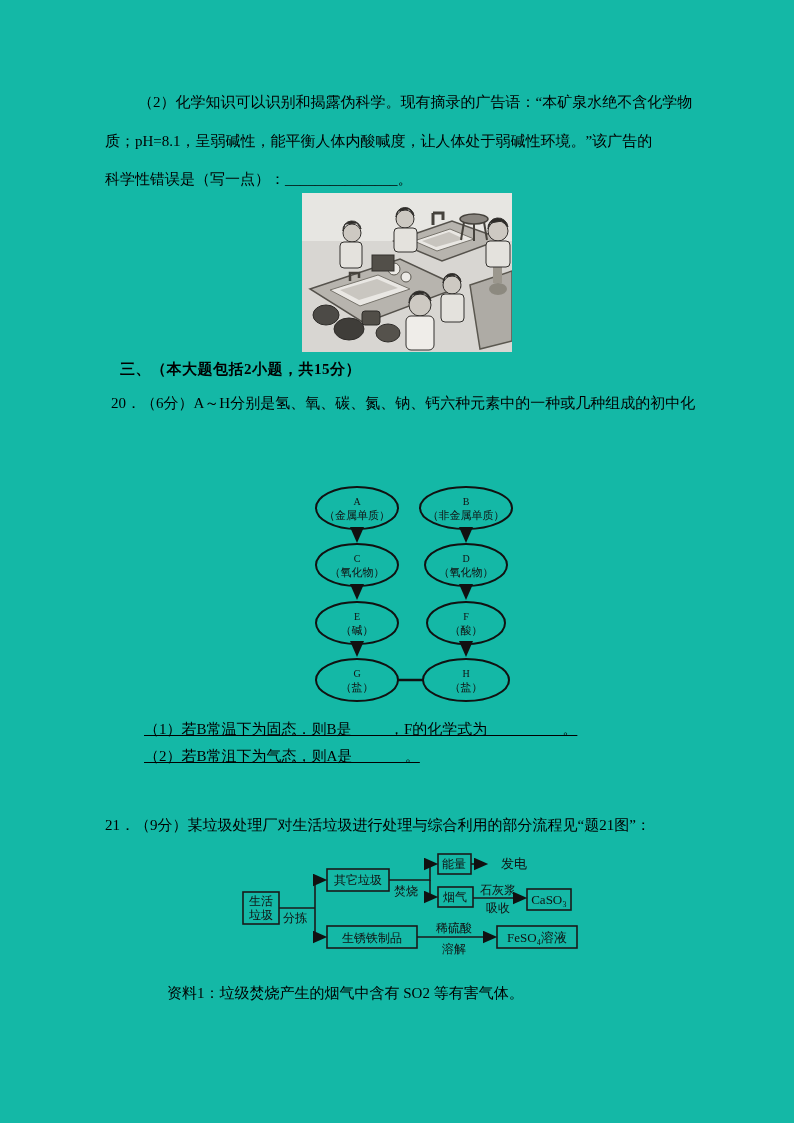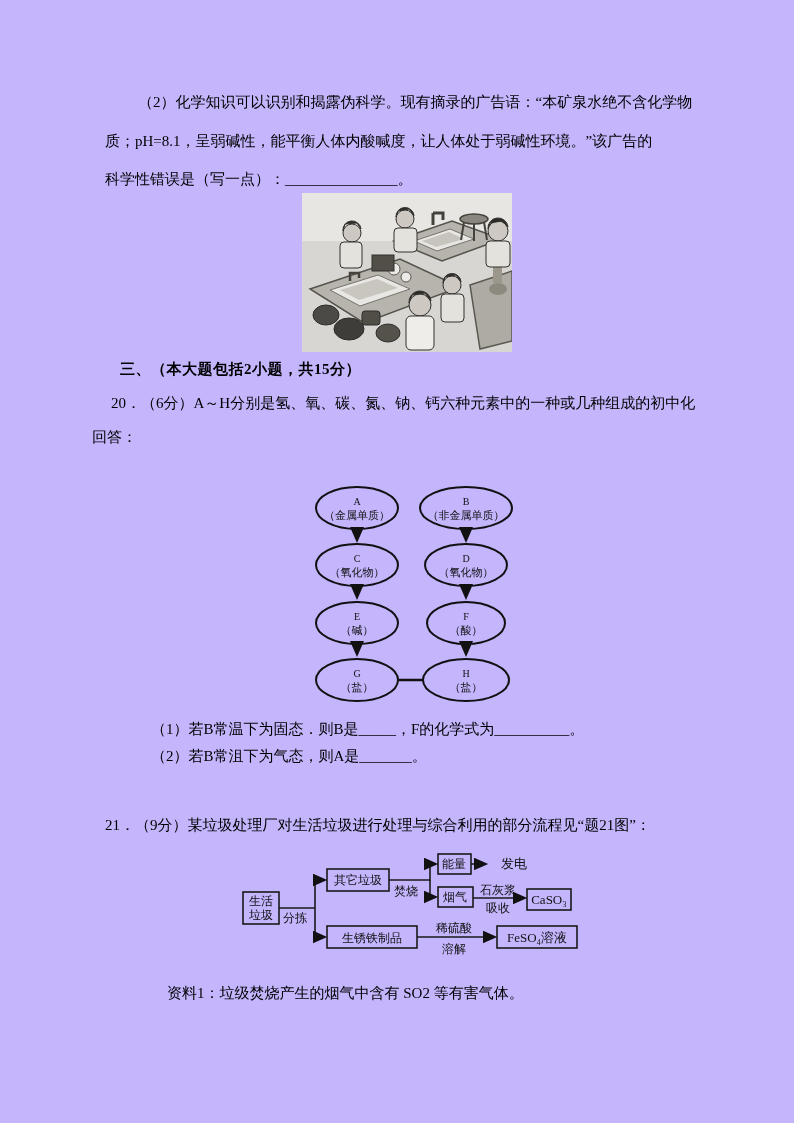--- a/index.html
+++ b/index.html
@@ -1,34 +1,34 @@
 <!DOCTYPE html>
 <html><head>
 <meta charset="utf-8">
 <style>
   html, body { margin: 0; padding: 0; background: #888; }
   .page {
     position: relative;
     width: 794px;
     height: 1123px;
     margin: 0 auto;
-    background: #c4b5fd;
+    background: #14b8a6;
     color: #000000;
     font-family: "Liberation Serif", "DejaVu Serif", serif;
     font-size: 15px;
     overflow: hidden;
   }
   .abs { position: absolute; }
   .para .line { white-space: nowrap; }
   .intro { left: 105px; top: 83px; width: 590px; line-height: 38.5px; }
   .intro .first { padding-left: 33px; }
   .heading { left: 120px; top: 358px; font-weight: bold; line-height: 22px; letter-spacing: 0.5px; text-align: center; }
   .q20 { left: 92px; top: 387px; width: 615px; line-height: 33.5px; }
   .q20 .first { padding-left: 19px; }
-  .subq { left: 151px; top: 716px; width: 600px; line-height: 27px; }
+  .subq { left: 144px; top: 716px; width: 600px; line-height: 27px; text-decoration: underline; }
   .q21 { left: 105px; top: 814px; width: 630px; line-height: 22px; }
   .material { left: 133px; top: 982px; width: 600px; line-height: 22px; margin-left: 34px; }
   svg { display: block; }
   svg text {
     font-family: "Liberation Serif", "DejaVu Serif", serif;
     fill: #111;
   }
   .diagram20 { left: 280px; top: 477px; }
   .flow21 { left: 240px; top: 847px; }
   .cartoon { left: 302px; top: 193px; }
@@ -90,21 +90,20 @@
     <ellipse cx="24" cy="122" rx="13" ry="10" fill="#4c4a46" stroke="#2e2c29"></ellipse>
     <ellipse cx="47" cy="136" rx="15" ry="11" fill="#3f3d39" stroke="#2e2c29"></ellipse>
     <ellipse cx="86" cy="140" rx="12" ry="9" fill="#55524c" stroke="#2e2c29"></ellipse>
     <rect x="60" y="118" width="18" height="14" rx="3" fill="#514e48" stroke="#2e2c29"></rect>
   </svg>
 
   <div class="abs heading">三、（本大题包括2小题，共15分）</div>
 
   <div class="abs para q20">
     <div class="line first">20．（6分）A～H分别是氢、氧、碳、氮、钠、钙六种元素中的一种或几种组成的初中化</div>
-    <div class="line">回答：</div>
   </div>
 
   <svg class="abs diagram20" width="260" height="242" viewBox="0 0 260 242">
     <defs>
       <marker id="arr" markerWidth="9" markerHeight="9" refX="6.5" refY="3.5" orient="auto">
         <path d="M0,0 L8,3.5 L0,7 z" fill="#111"></path>
       </marker>
     </defs>
     <g fill="none" stroke="#111" stroke-width="2">
       <ellipse cx="77" cy="31" rx="41" ry="21"></ellipse>

